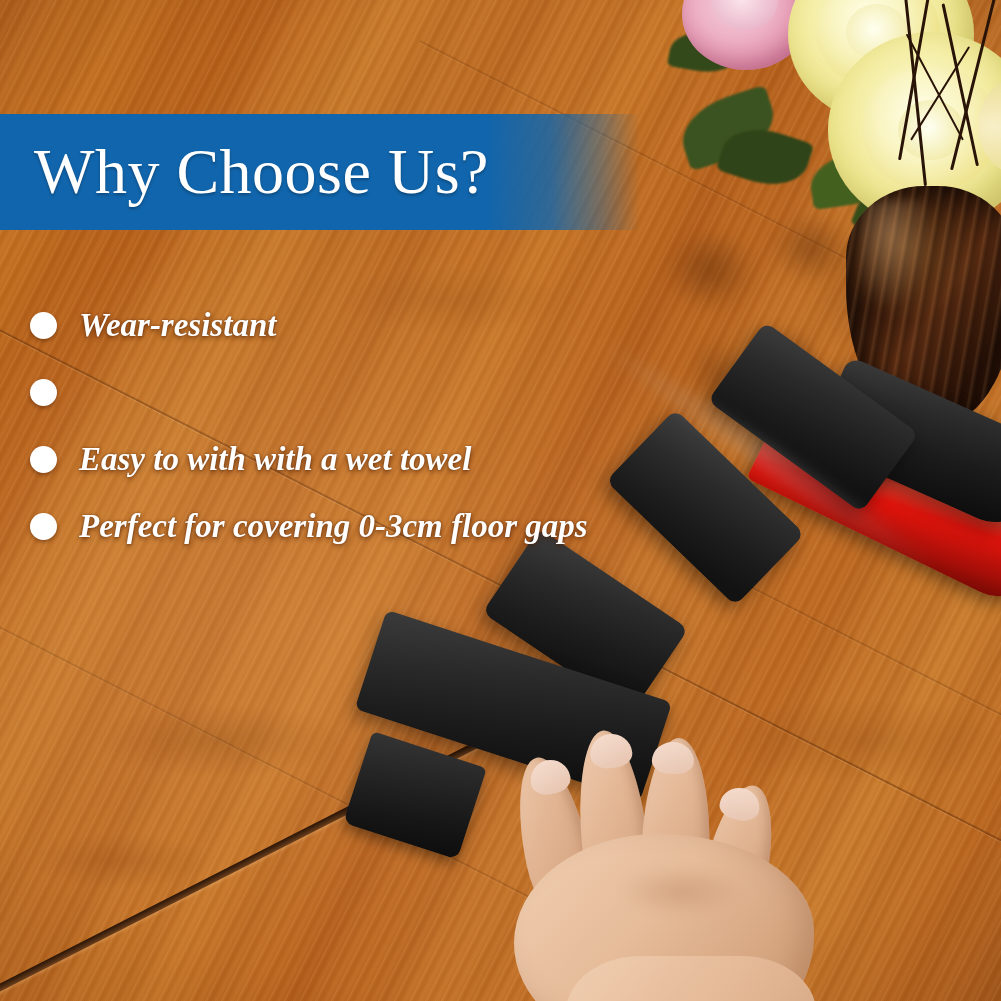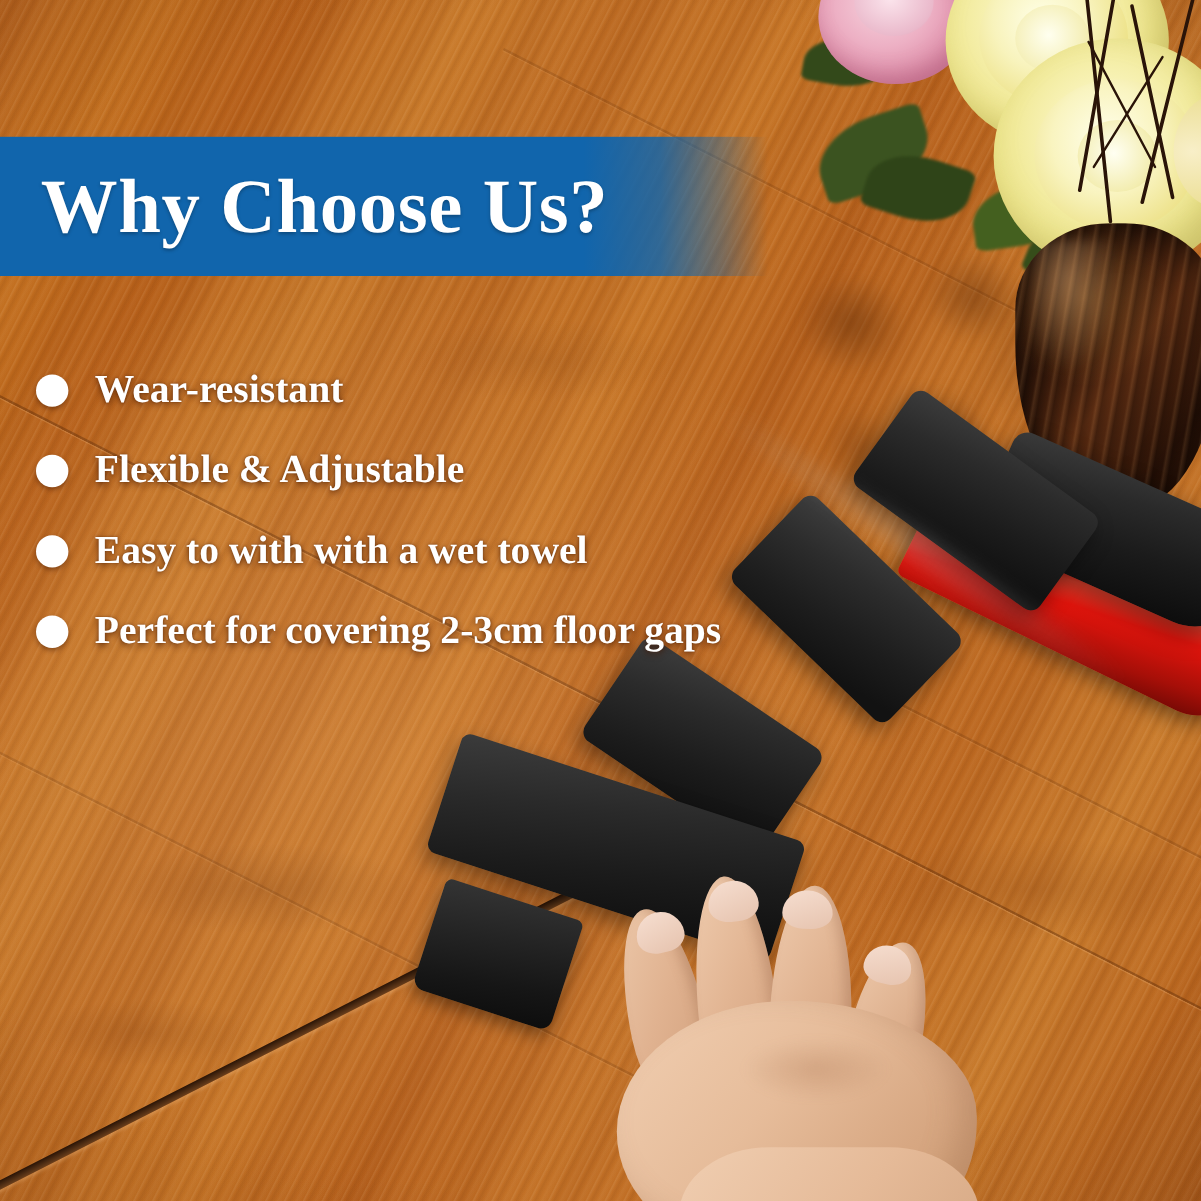--- a/index.html
+++ b/index.html
@@ -147,35 +147,35 @@
     position:absolute;left:0;top:114px;width:640px;height:116px;
     background:linear-gradient(90deg,
       rgba(17,101,172,1) 0%,
       rgba(17,101,172,1) 76%,
       rgba(17,101,172,.82) 86%,
       rgba(17,101,172,.40) 94%,
       rgba(17,101,172,0) 100%);
     display:flex;align-items:center;
   }
   .banner-title{
-    margin-left:34px;color:#ffffff;font-size:64px;font-weight:700;
+    margin-left:34px;color:#ffffff;font-size:64px;font-weight:400;
     letter-spacing:.5px;line-height:1;white-space:nowrap;
     text-shadow:0 2px 3px rgba(0,0,0,.28);
     text-align:center;
   }
 
   
   .bullets{position:absolute;left:30px;top:292px;width:780px;}
   .bullet-row{display:flex;align-items:center;height:67px;}
   .dot{
     width:27px;height:27px;border-radius:50%;background:#ffffff;
     flex:0 0 auto;box-shadow:0 2px 4px rgba(60,20,0,.45);
   }
   .bullet-text{
-    margin-left:22px;color:#ffffff;font-size:33px;
+    margin-left:22px;color:#ffffff;font-size:33px;font-style:italic;
     font-weight:700;white-space:nowrap;
     text-shadow:0 2px 5px rgba(70,25,0,.65), 0 0 2px rgba(70,25,0,.5);
   }
 </style>
 </head>
 <body>
 
 <div id="stage">
 
   <div class="wood-base"></div>
@@ -325,28 +325,27 @@
 
   <div class="bullets">
 
     <div class="bullet-row">
       <div class="dot"></div>
       <div class="bullet-text">Wear-resistant</div>
     </div>
 
     <div class="bullet-row">
       <div class="dot"></div>
-      <div class="bullet-text">Flexible &amp; Adjustable</div>
     </div>
 
     <div class="bullet-row">
       <div class="dot"></div>
       <div class="bullet-text">Easy to with with a wet towel</div>
     </div>
 
     <div class="bullet-row">
       <div class="dot"></div>
-      <div class="bullet-text">Perfect for covering 2-3cm floor gaps</div>
+      <div class="bullet-text">Perfect for covering 0-3cm floor gaps</div>
     </div>
 
   </div>
 
 </div>
 
 </body></html>

